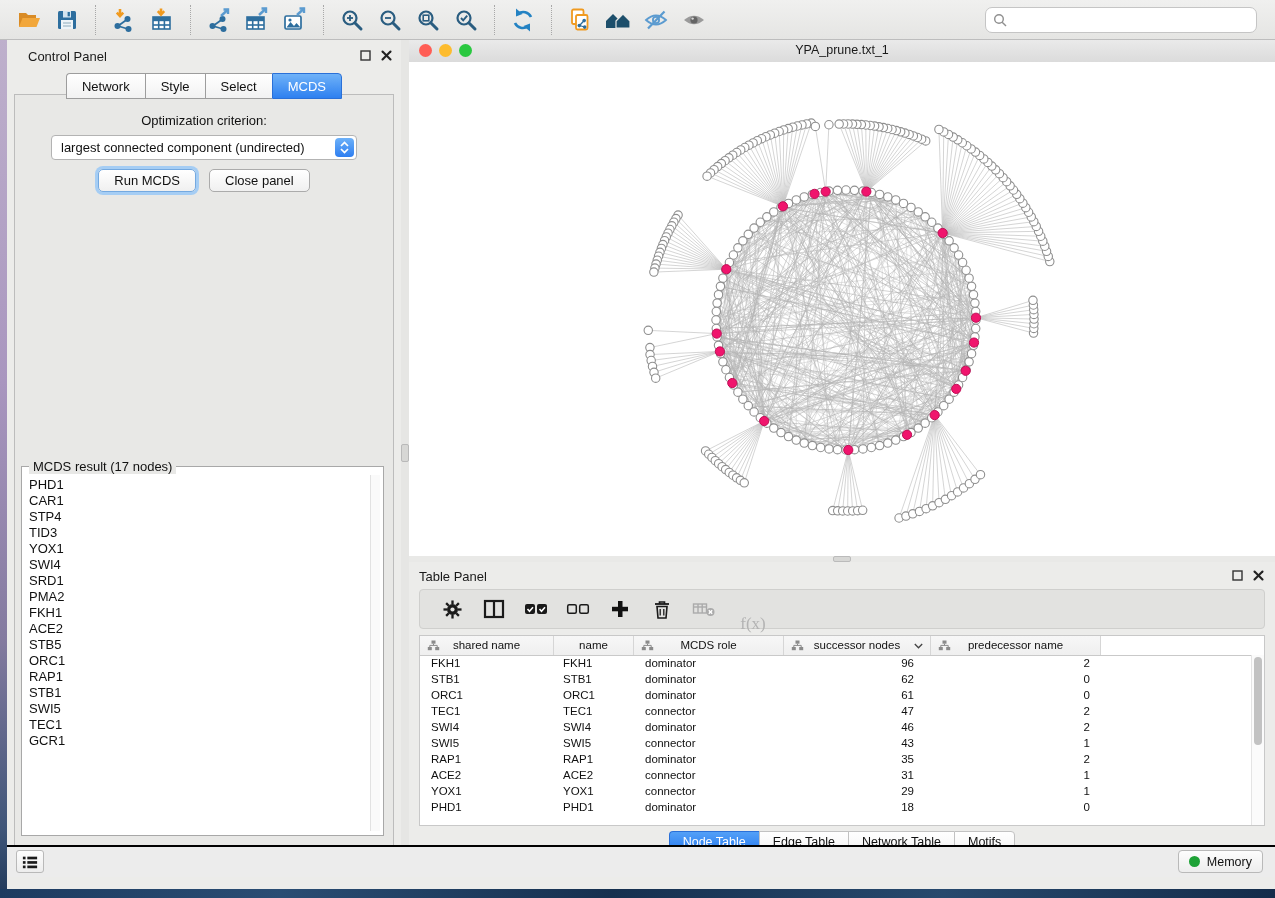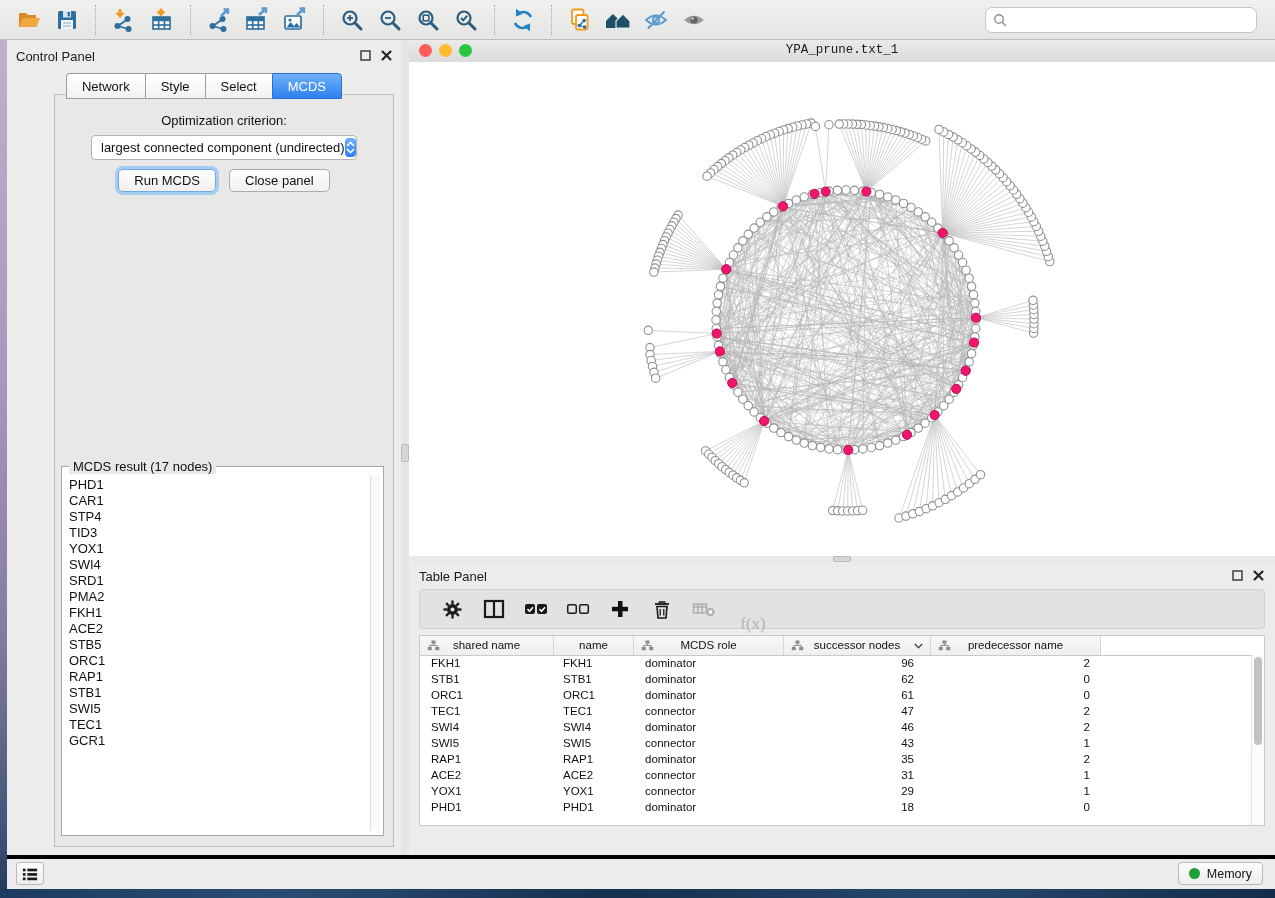--- a/index.html
+++ b/index.html
@@ -30,30 +30,30 @@
   .main{position:absolute;top:40px;left:7px;right:0;bottom:9px;background:#ececea;}
   .content{position:absolute;top:0;left:0;right:0;bottom:30px;}
 
   
   .panel-title{font-size:13px;color:#1a1a1a;}
   .panel-btns{position:absolute;display:flex;gap:8px;align-items:center;}
   .mini-btn{width:13px;height:13px;border:none;background:none;padding:0;display:flex;align-items:center;justify-content:center;}
 
   
   .control-panel{position:absolute;left:0;top:0;width:394px;bottom:0;}
-  .cp-title{position:absolute;left:9px;top:9px;}
+  .cp-title{position:absolute;left:21px;top:9px;}
   .cp-panel-btns{right:8px;top:9px;}
   .cp-tabs{position:absolute;left:0;right:0;top:33px;height:22px;display:flex;justify-content:center;z-index:2;}
   .cp-tab{height:26px;padding:0 15px;font-size:13px;background:linear-gradient(#ffffff,#f2f2f2);
     border:1px solid #9d9d9d;border-right:none;color:#111;}
   .cp-tab:first-child{border-radius:4px 0 0 0;}
   .cp-tab:last-child{border-right:1px solid #9d9d9d;border-radius:0 4px 0 0;}
   .cp-tab.active{background:linear-gradient(#6fb2f8,#2e80f0);color:#fff;border-color:#2a70d8;}
   .cp-pane{position:absolute;left:7px;right:7px;top:54px;bottom:12px;background:#e8e8e6;
-    border:1px solid #bcbcbc;border-radius:0;margin-left:40px;}
+    border:1px solid #bcbcbc;border-radius:0;}
   .opt-label{position:absolute;top:18px;left:0;right:0;text-align:center;font-size:13px;color:#111;}
   .criterion{position:absolute;left:36px;right:36px;top:40px;height:23px;background:#fff;
     border:1px solid #b3b3b3;border-radius:4px;display:flex;align-items:center;cursor:default;}
   .criterion .val{flex:1;font-size:13px;padding-left:9px;color:#111;white-space:nowrap;}
   .criterion .stepper{width:19px;height:19px;margin-right:2px;border-radius:4px;
     background:linear-gradient(#6db1f9,#2e7ef0);display:flex;align-items:center;justify-content:center;}
   .cp-buttons{position:absolute;top:74px;left:0;right:0;display:flex;justify-content:center;gap:13px;}
   .push-btn{height:23px;padding:0 15px;font-size:13px;color:#111;background:linear-gradient(#ffffff,#f0f0f0);
     border:1px solid #ababab;border-radius:5px;}
   .push-btn.focused{box-shadow:0 0 0 3px #a5cdf4;border-color:#74a9e0;}
@@ -69,21 +69,21 @@
   .v-grip{position:absolute;top:404px;left:0px;width:8px;height:18px;background:#d7d7d5;
     border:1px solid #b9b9b9;border-radius:2px;box-sizing:border-box;}
   .h-splitter{position:absolute;left:0;right:0;top:516px;height:6px;background:#e9e9e7;}
   .h-grip{position:absolute;left:50%;margin-left:-9px;top:0px;width:18px;height:6px;background:#d7d7d5;
     border:1px solid #bbb;border-radius:2px;box-sizing:border-box;}
 
   
   .right-col{position:absolute;left:402px;top:0;right:0;bottom:0;}
   .net-view{position:absolute;top:0;left:0;right:0;height:516px;}
   .net-titlebar{position:relative;height:22px;background:linear-gradient(#eaeaea,#dbdbdb);
-    border-bottom:1px solid #b6b6b6;font-family:Liberation Mono, monospace;}
+    border-bottom:1px solid #b6b6b6;}
   .traffic{position:absolute;left:10px;top:4px;display:flex;gap:7px;}
   .light{width:13px;height:13px;border-radius:50%;border:none;padding:0;}
   .net-title{text-align:center;font-size:12.5px;line-height:21px;color:#1a1a1a;}
   .net-canvas{position:absolute;top:22px;left:0;right:0;bottom:0;background:#fff;}
 
   
   .table-panel{position:absolute;top:522px;left:0;right:0;bottom:0;background:#ececea;}
   .tp-title{position:absolute;left:10px;top:7px;}
   .tp-panel-btns{right:10px;top:7px;}
   .tp-toolbar{position:absolute;top:27px;left:10px;right:10px;height:40px;background:#e2e2e0;
@@ -112,21 +112,21 @@
   .t-scroll{position:absolute;top:19px;right:0;bottom:0;width:12px;background:#fbfbfb;border-left:1px solid #e4e4e4;}
   .t-thumb{position:absolute;top:2px;left:2px;width:8px;height:88px;background:#c2c2c2;border-radius:4px;}
   .tp-tabs{position:absolute;bottom:7px;left:0;right:0;display:flex;justify-content:center;}
   .tp-tab{height:21px;padding:0 13px;font-size:12.5px;background:linear-gradient(#ffffff,#f4f4f4);
     border:1px solid #c2c2c2;border-right:none;color:#111;}
   .tp-tab:first-child{border-radius:4px 0 0 4px;}
   .tp-tab:last-child{border-right:1px solid #c2c2c2;border-radius:0 4px 4px 0;}
   .tp-tab.active{background:linear-gradient(#53a0f7,#2a7cf0);color:#fff;border-color:#2a70d8;}
 
   
-  .status-bar{position:absolute;left:0;right:0;bottom:0;height:30px;background:#ececec;border-top:4px solid #000000;}
+  .status-bar{position:absolute;left:0;right:0;bottom:12px;height:30px;background:#ececec;border-top:2px solid #000000;}
   .status-left-btn{position:absolute;left:9px;top:3px;width:28px;height:23px;
     background:linear-gradient(#fdfdfd,#ededed);border:1px solid #b9b9b9;border-radius:3px;
     display:flex;align-items:center;justify-content:center;padding:0;}
   .memory-btn{position:absolute;right:12px;top:3px;height:23px;padding:0 10px;
     background:linear-gradient(#fdfdfd,#ededed);border:1px solid #b9b9b9;border-radius:4px;
     display:flex;align-items:center;gap:7px;font-size:12.5px;color:#111;}
   .mem-dot{width:11px;height:11px;border-radius:50%;background:#1ea237;}
 </style>
 </head>
 <body>
@@ -1538,20 +1538,26 @@
                 <div class="td c3">18</div>
                 <div class="td c4">0</div>
                 <div class="td"></div>
               </div>
             </div>
           <div class="t-scroll">
               <div class="t-thumb"></div>
             </div>
         </div>
 
+        <div class="tp-tabs">
+            <button class="tp-tab active">Node Table</button>
+            <button class="tp-tab">Edge Table</button>
+            <button class="tp-tab">Network Table</button>
+            <button class="tp-tab">Motifs</button>
+          </div>
       </div>
     </div>
   </div>
 
   <div class="status-bar">
     <button class="status-left-btn">
         <svg width="18" height="16" viewBox="0 0 20 18">
           <g fill="#1a1a1a">
             <rect x="2" y="3" width="3" height="3"></rect>
             <rect x="7" y="3" width="11" height="3"></rect>

